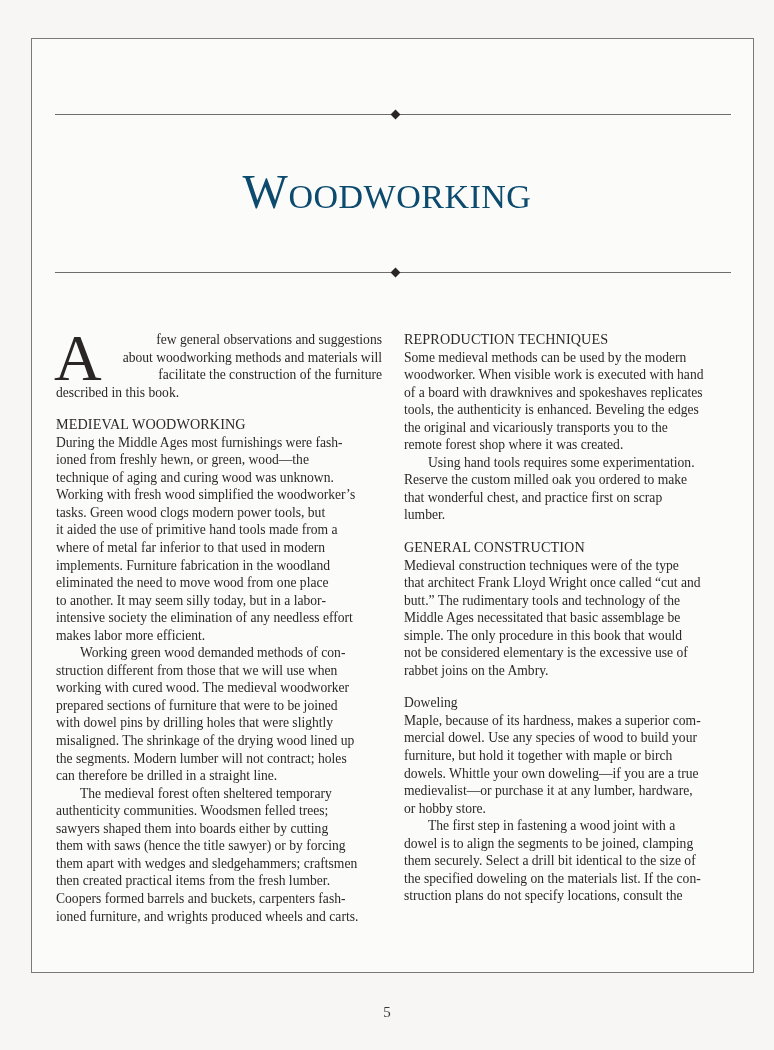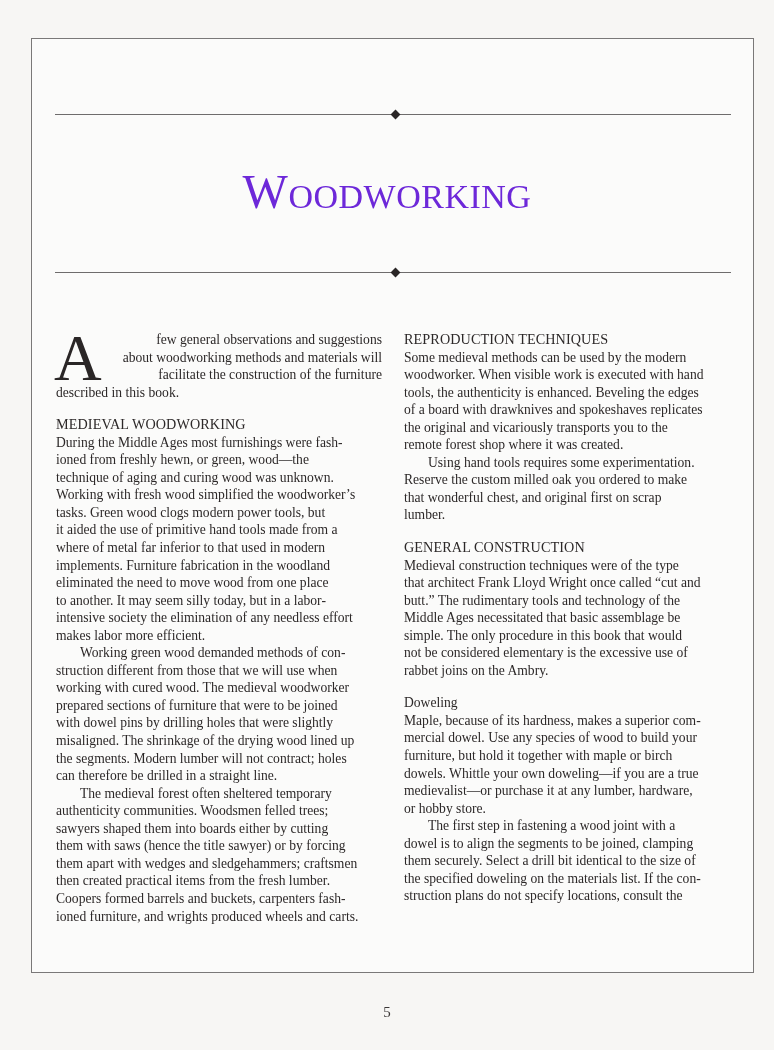--- a/index.html
+++ b/index.html
@@ -38,21 +38,21 @@
 
   .title {
     position: absolute;
     left: 0; width: 774px;
     top: 162px;
     text-align: center;
     font-family: "Liberation Serif", "DejaVu Serif", serif;
     font-variant: small-caps;
     font-size: 48px;
     letter-spacing: 0.5px;
-    color: #6d28d9;
+    color: #0c4a6e;
     line-height: 60px;
   }
 
   .col {
     position: absolute;
     top: 331px;
     font-size: 13.6px;
     line-height: 17.55px;
     color: #2c2828;
   }
@@ -152,29 +152,29 @@
     <span class="line">Coopers formed barrels and buckets, carpenters fash-</span>
     <span class="line">ioned furniture, and wrights produced wheels and carts.</span>
   </div>
 </div>
 
 <div class="col right">
   <span class="heading">REPRODUCTION TECHNIQUES</span>
   <div>
     <span class="line">Some medieval methods can be used by the modern</span>
     <span class="line">woodworker. When visible work is executed with hand</span>
+    <span class="line">of a board with drawknives and spokeshaves replicates</span>
     <span class="line">tools, the authenticity is enhanced. Beveling the edges</span>
-    <span class="line">of a board with drawknives and spokeshaves replicates</span>
     <span class="line">the original and vicariously transports you to the</span>
     <span class="line">remote forest shop where it was created.</span>
   </div>
   <div>
     <span class="line indent">Using hand tools requires some experimentation.</span>
     <span class="line">Reserve the custom milled oak you ordered to make</span>
-    <span class="line">that wonderful chest, and original first on scrap</span>
+    <span class="line">that wonderful chest, and practice first on scrap</span>
     <span class="line">lumber.</span>
   </div>
   <span class="gap"></span>
   <span class="heading">GENERAL CONSTRUCTION</span>
   <div>
     <span class="line">Medieval construction techniques were of the type</span>
     <span class="line">that architect Frank Lloyd Wright once called “cut and</span>
     <span class="line">butt.” The rudimentary tools and technology of the</span>
     <span class="line">Middle Ages necessitated that basic assemblage be</span>
     <span class="line">simple. The only procedure in this book that would</span>

